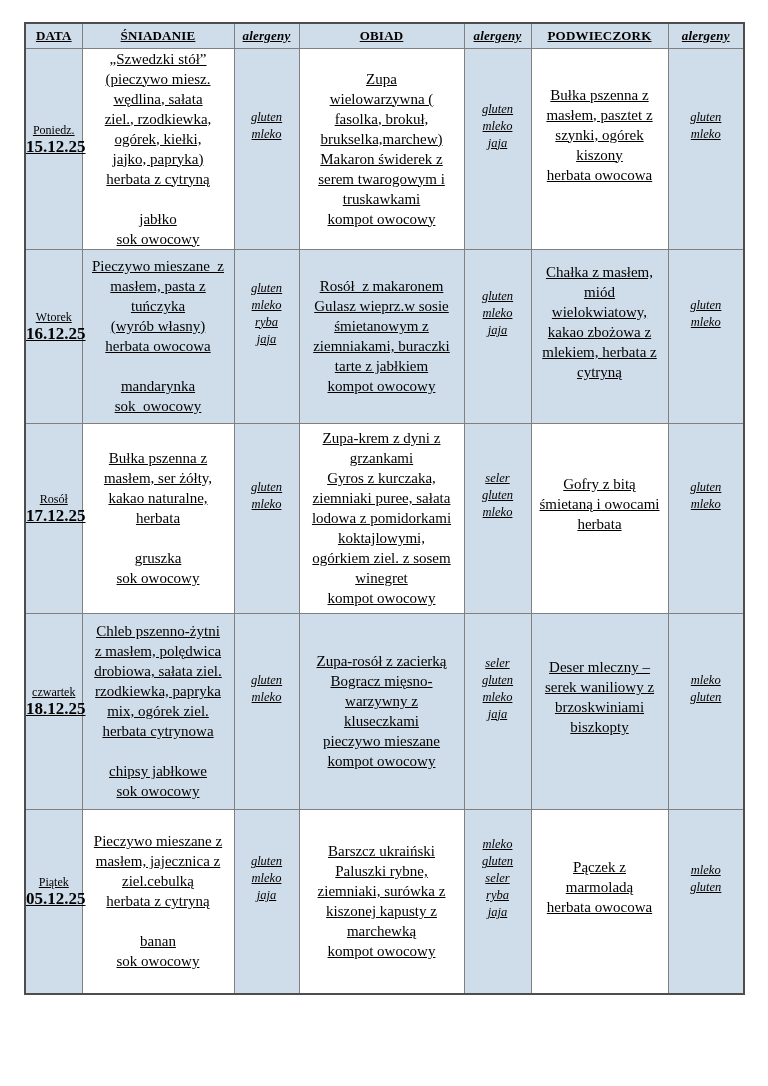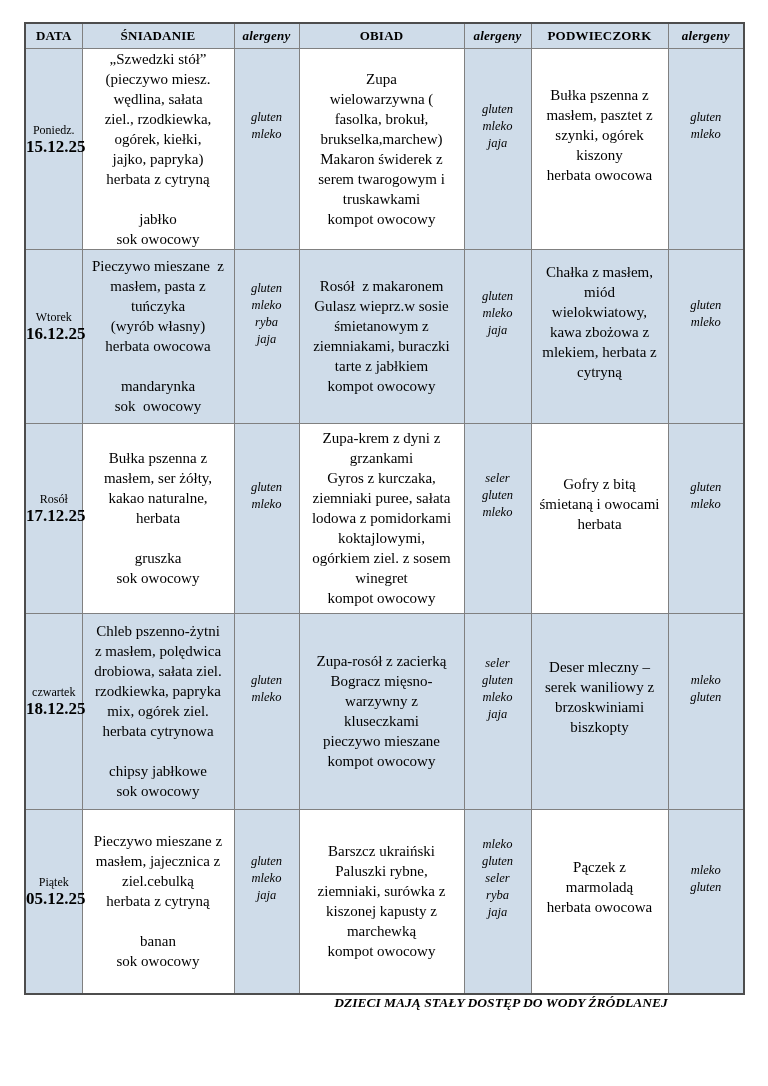--- a/index.html
+++ b/index.html
@@ -12,20 +12,21 @@
   html,body{background:#ffffff;}
   body{
     width:768px;height:1086px;position:relative;
     font-family:"Liberation Serif","DejaVu Serif",serif;
     color:var(--ink);
   }
   table.menu{
     position:absolute;left:24px;top:22px;width:719px;
     border-collapse:collapse;table-layout:fixed;
     border:2px solid var(--outer-gray);
+    text-decoration:underline;
   }
   table.menu td, table.menu th{
     border:1px solid var(--border-gray);
     vertical-align:middle;
     text-align:center;
     overflow:visible;
   }
   th{
     background:var(--cell-blue);
     font-size:13px;font-weight:bold;
@@ -138,21 +139,21 @@
 śmietanowym z
 ziemniakami, buraczki
 tarte z jabłkiem
 kompot owocowy</td>
       <td class="allergen-cell pre">gluten
 mleko
 jaja</td>
       <td class="pre snack-cell">Chałka z masłem,
 miód
 wielokwiatowy,
-kawa zbożowa z
+kakao zbożowa z
 mlekiem, herbata z
 cytryną</td>
       <td class="allergen-cell pre">gluten
 mleko</td>
     </tr>
     <tr style="height:190px">
       <td class="day-cell">
         <span class="day-name">Rosół</span>
         <span class="day-date">17.12.25</span>
       </td>
@@ -245,14 +246,13 @@
       <td class="pre snack-cell">Pączek z
 marmoladą
 herbata owocowa</td>
       <td class="allergen-cell pre">mleko
 gluten</td>
     </tr>
   </tbody>
 </table>
 
 <div class="footer">
-  <div class="footer-line1">DZIECI MAJĄ STAŁY DOSTĘP DO WODY ŹRÓDLANEJ</div>
 </div>
 
 </body></html>

